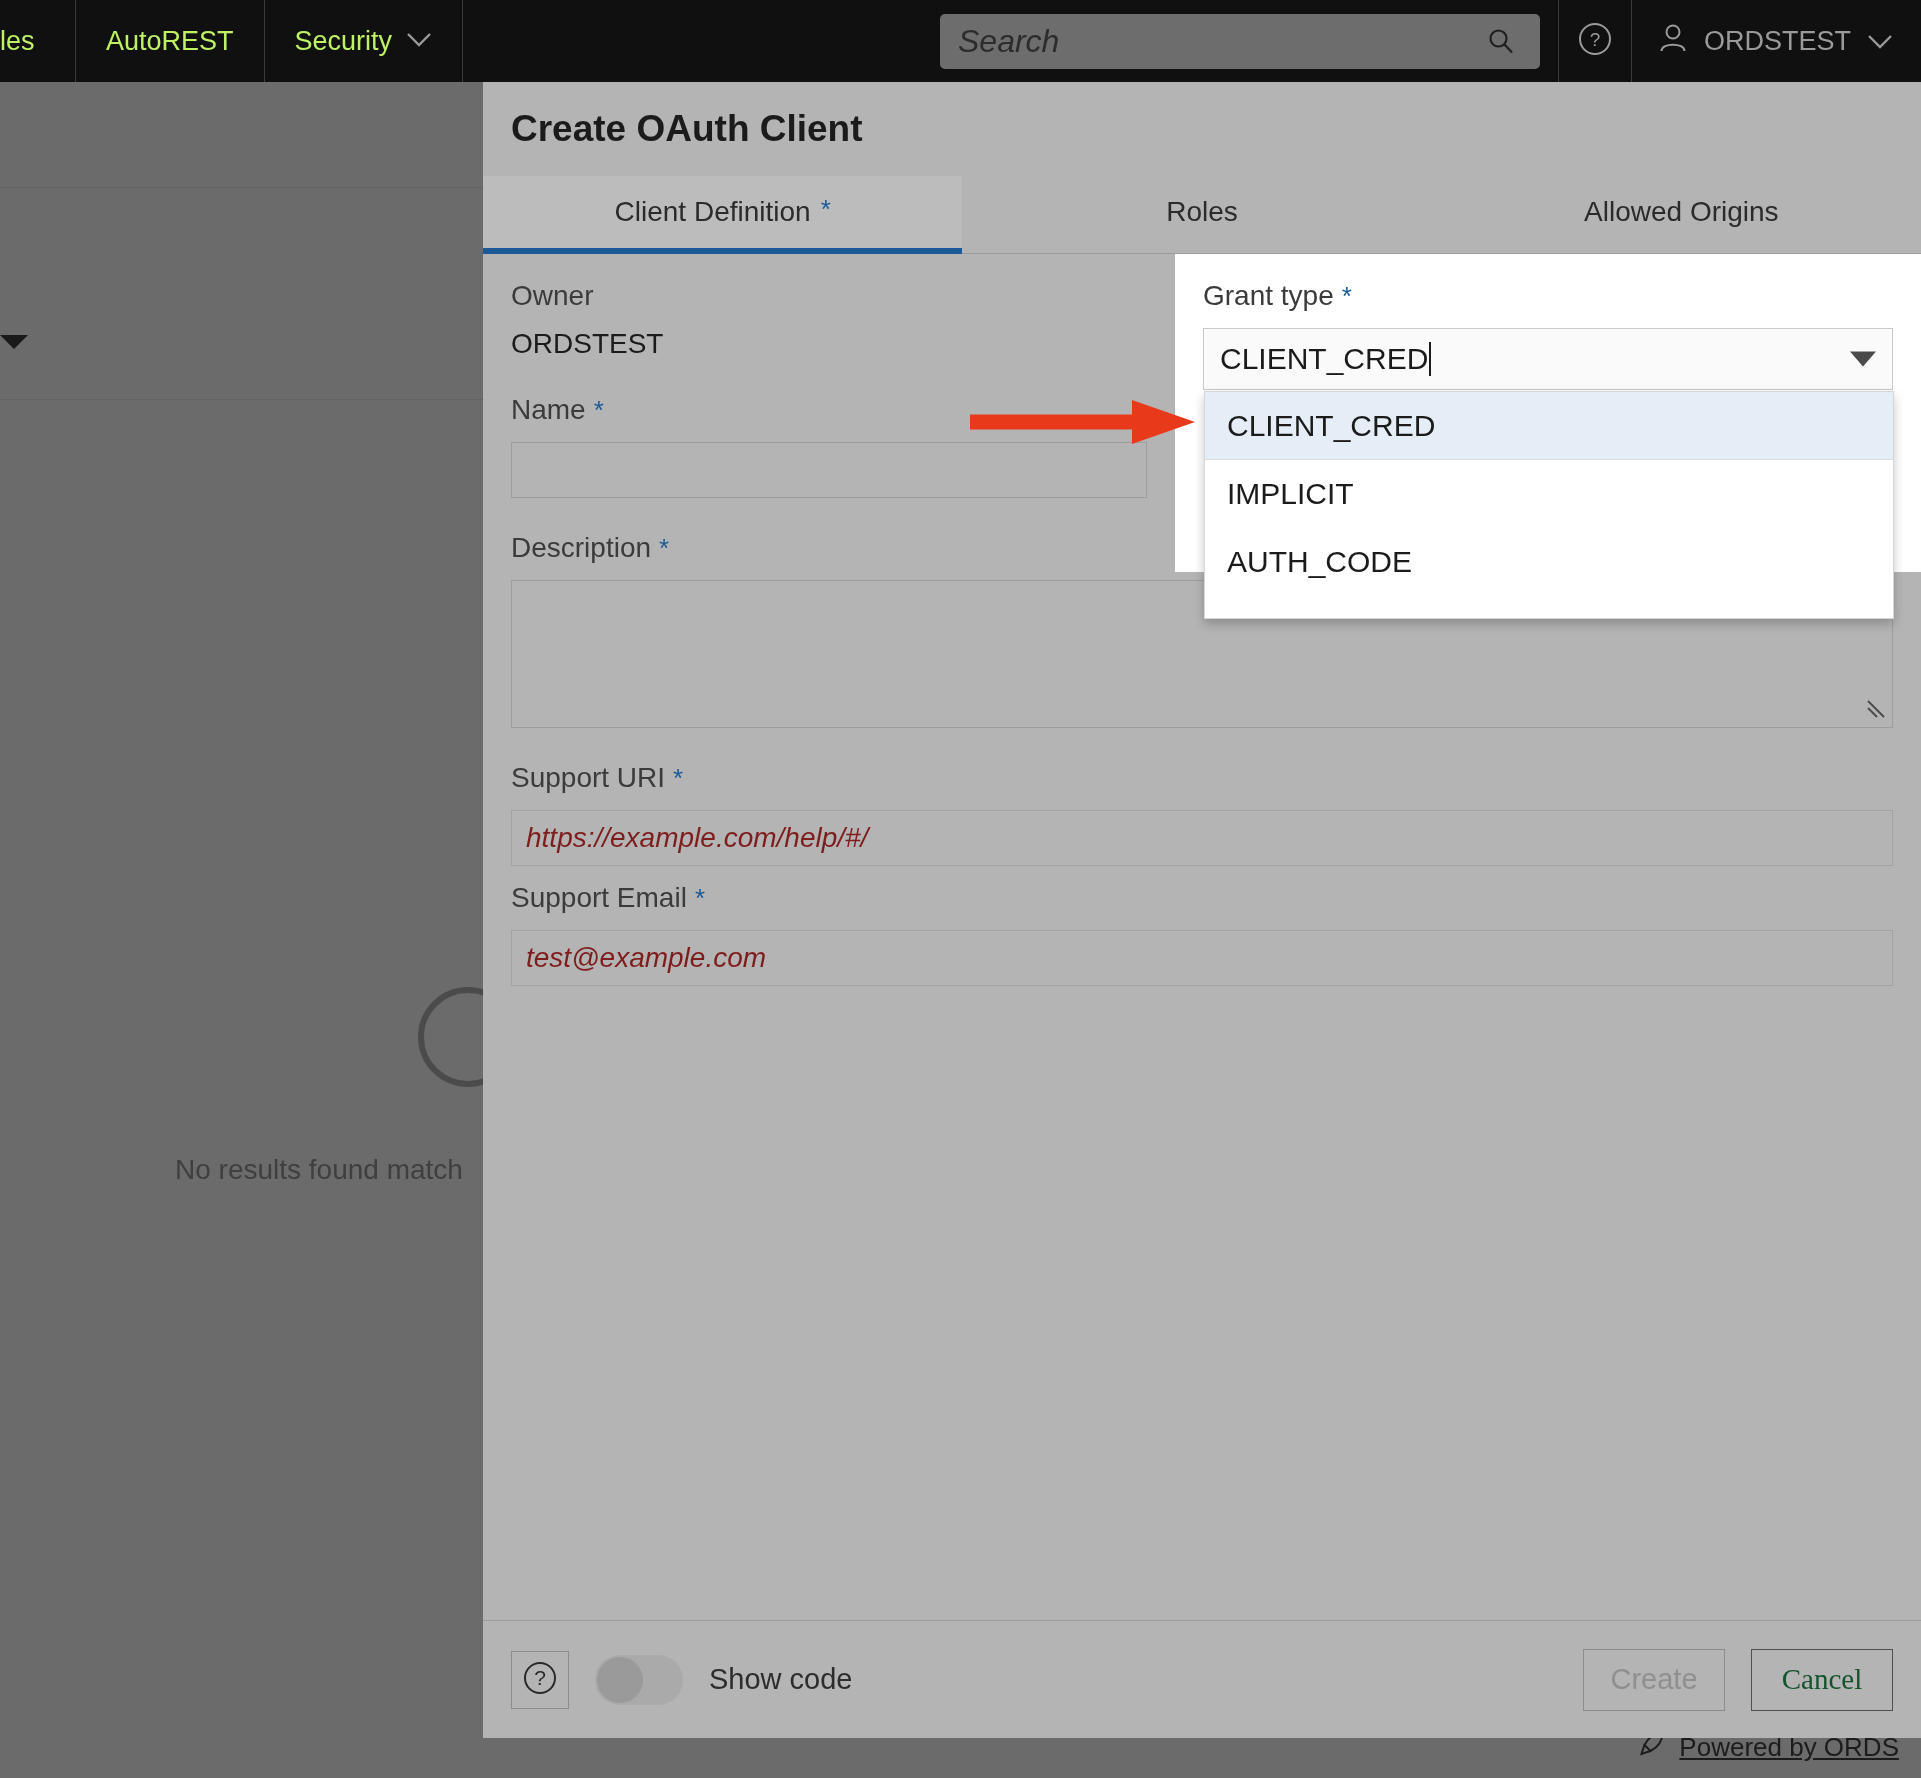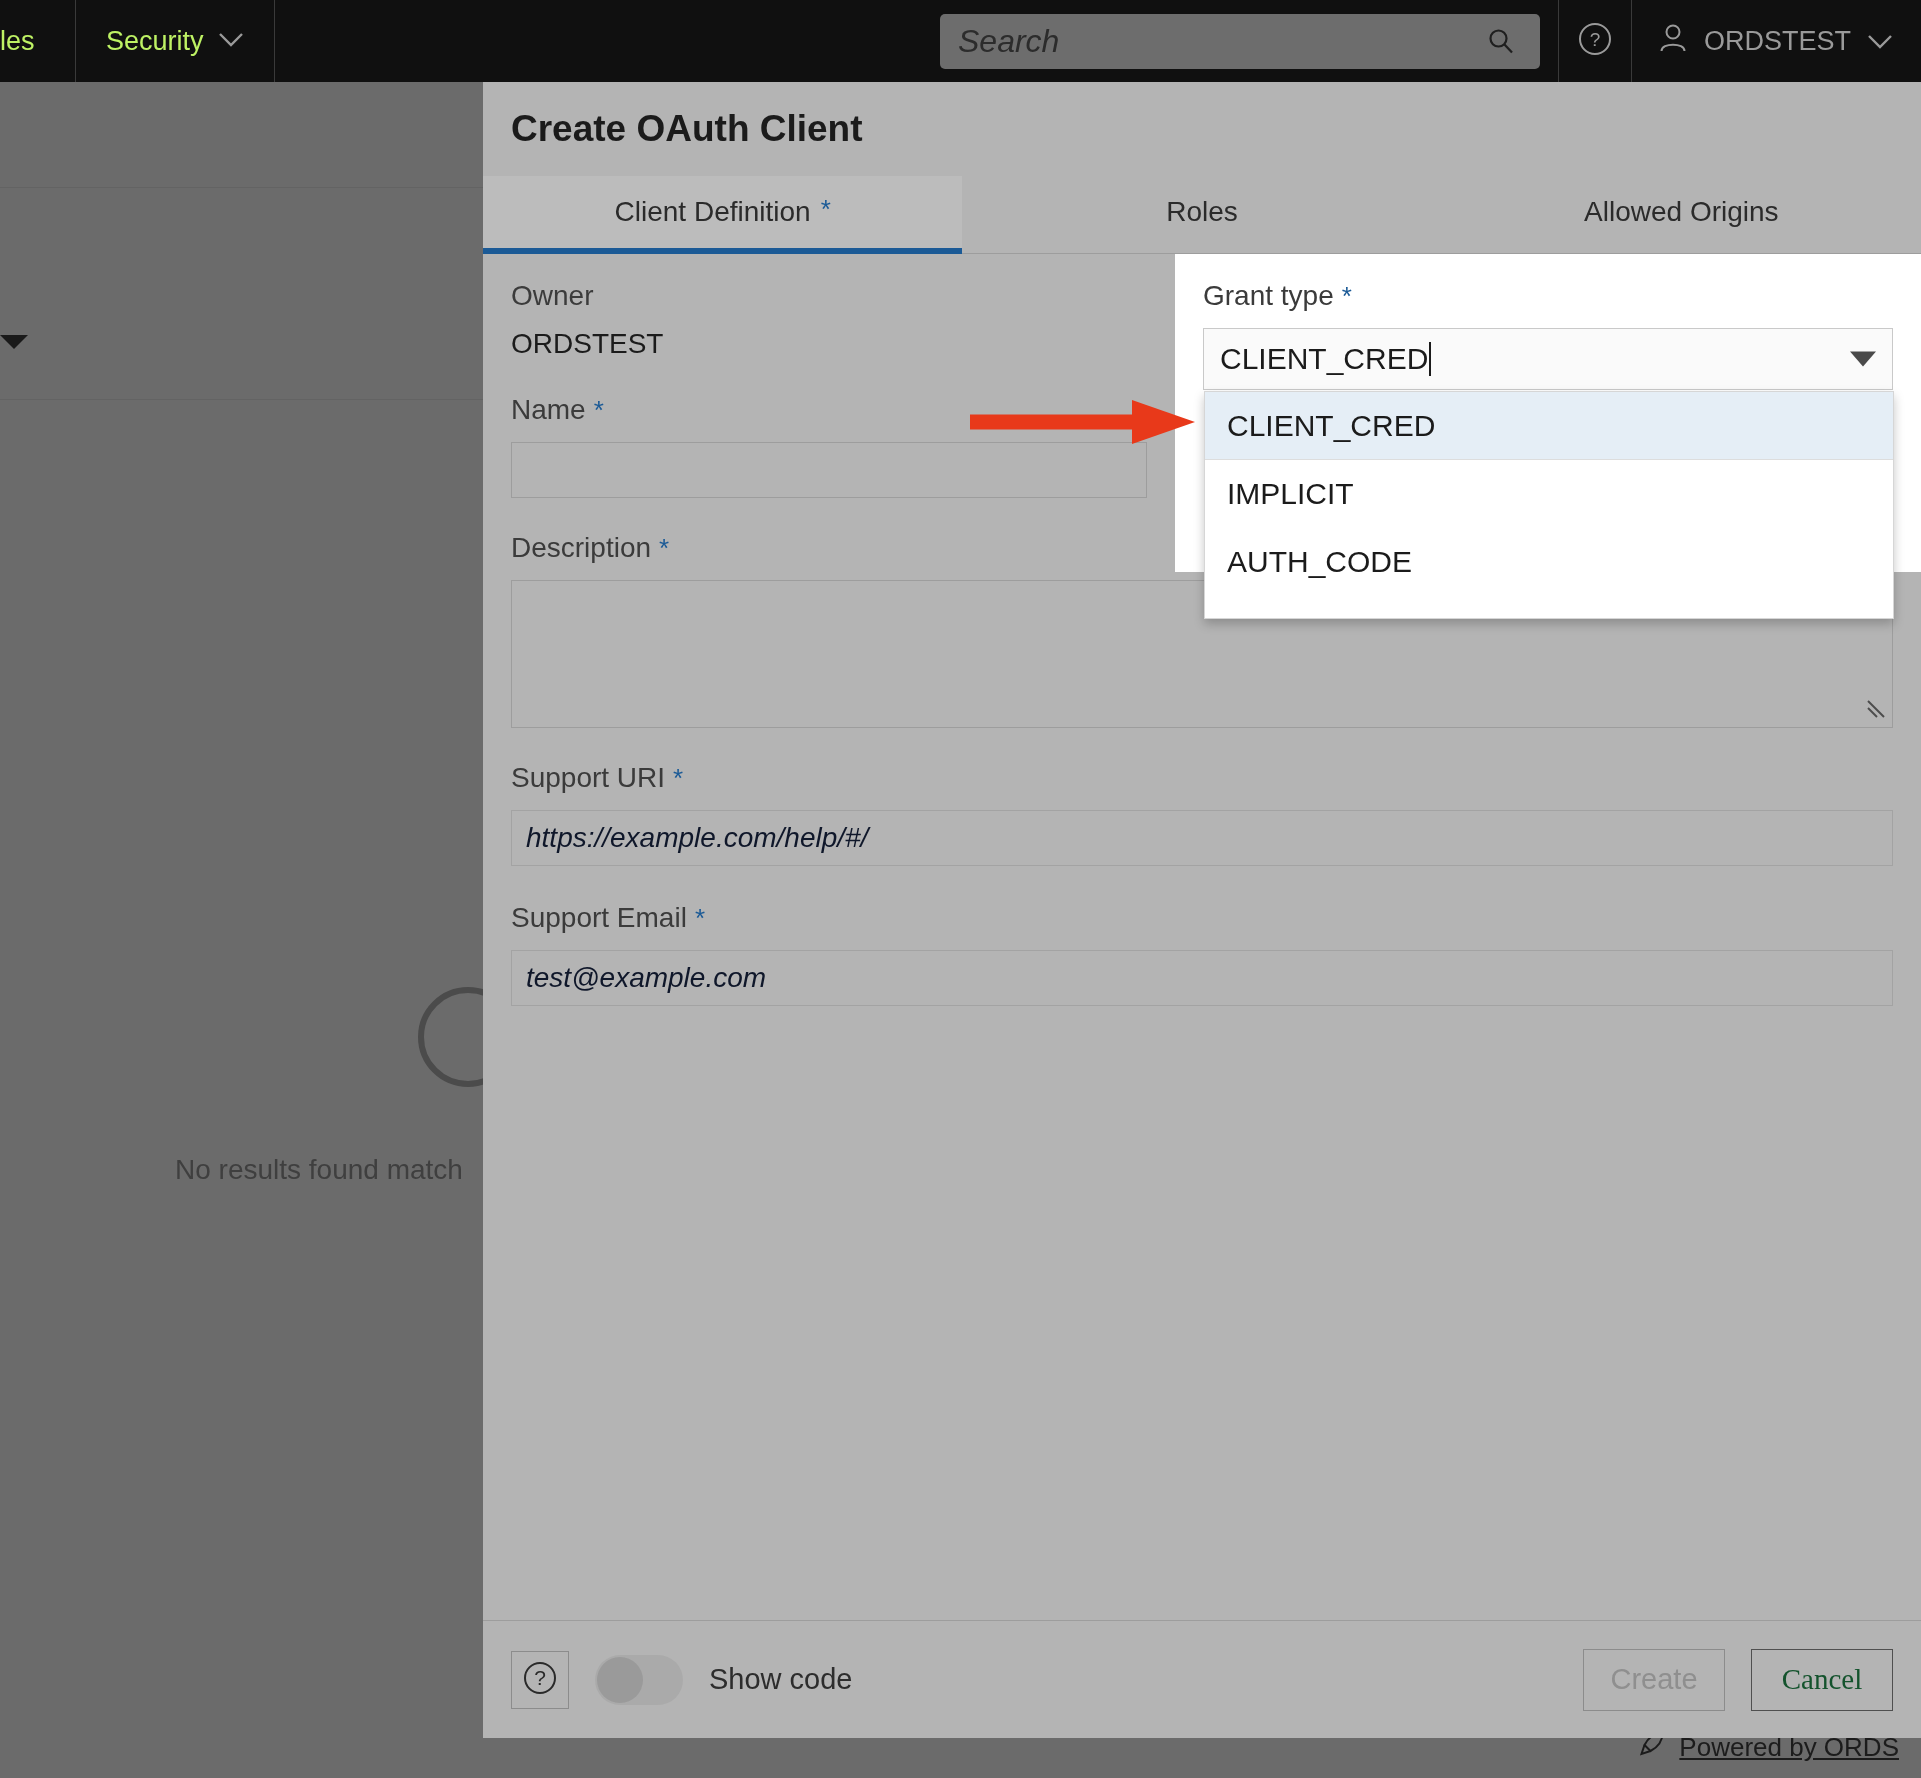--- a/index.html
+++ b/index.html
@@ -229,27 +229,27 @@
     color: #4c4c4c;
     font-size: 22px;
     line-height: 1;
     transform: scaleX(-1);
   }
   .fld-txt {
     width: 100%;
     height: 56px;
     border: 1px solid #a3a3a3;
     background: transparent;
-    margin-bottom: 36px;
+    margin-bottom: 16px;
     display: flex;
     align-items: center;
     padding: 0 14px;
     font-size: 28px;
     font-style: italic;
-    color: #0f172a;
+    color: #7f1d1d;
   }
 
   
   .left-col { width: 636px; }
   .full-col { width: 1382px; }
 
   
   .grant-wrap {
     position: absolute;
     left: 692px; top: 0px;
@@ -367,20 +367,23 @@
   }
   .btn.disabled { color: #8f8f8f; }
   .btn.primary { color: #14532d; border-color: #4f4f4f; font-family: Liberation Serif, serif; }
 </style>
 </head>
 <body>
 
 <div class="topbar">
   <div class="nav-item first">
     <span>les</span>
+  </div>
+  <div class="nav-item">
+    <span>AutoREST</span>
   </div>
   <div class="nav-item">
     <span>Security</span>
     <span class="caret">
       <svg width="26" height="16" viewBox="0 0 26 16">
           <path d="M2 2 L13 13 L24 2" stroke="#9a9a9a" stroke-width="2.4" fill="none"></path>
         </svg>
     </span>
   </div>
   <div class="nav-spacer"></div>

